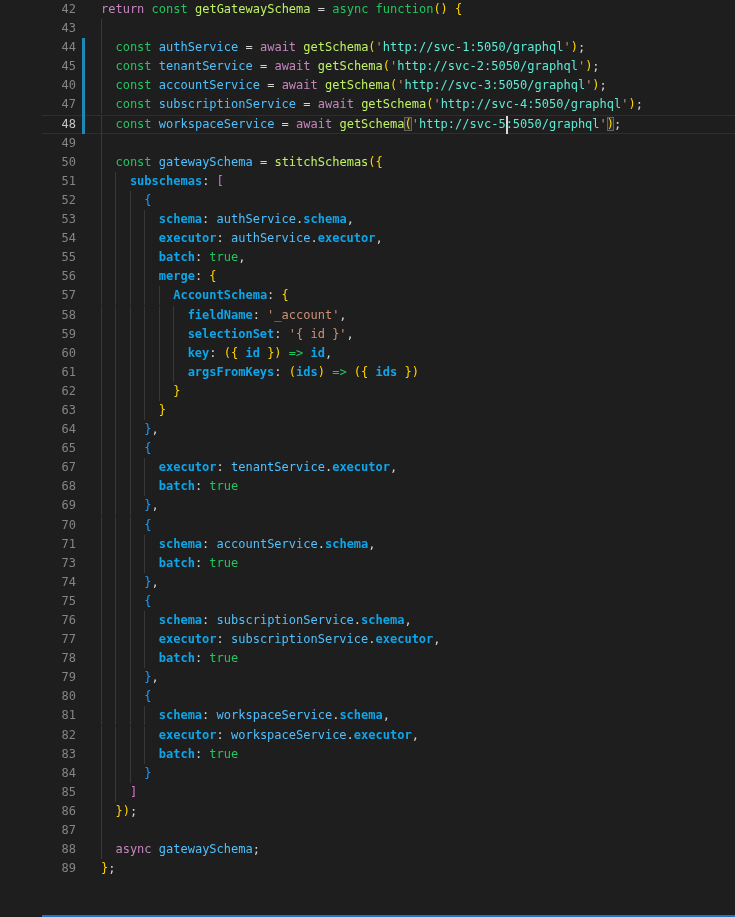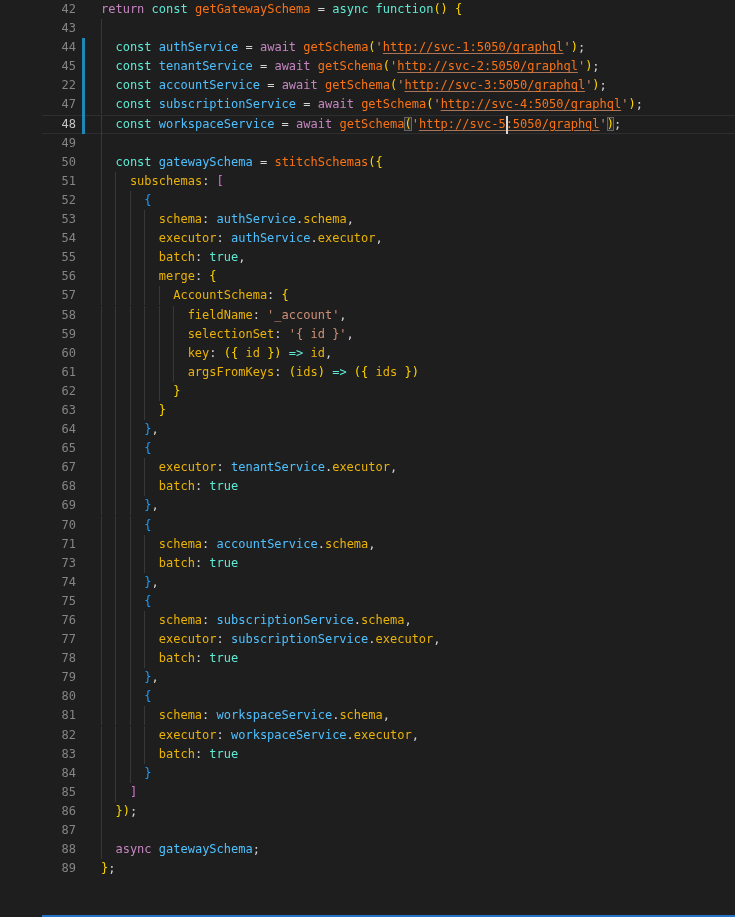--- a/index.html
+++ b/index.html
@@ -21,26 +21,26 @@
     flex:none; width:34px; text-align:right;
     color:#858585; user-select:none;
   }
   .line.cur .lnum { color:#c6c6c6; }
   .gitbar { flex:none; width:3px; margin-left:6px; background:transparent; }
   .gitbar.mod { background:#2088b8; }
   .code { flex:1; margin-left:16px; white-space:pre; color:#d4d4d4; }
   .ind { display:inline-block; width:2ch; height:19px; vertical-align:top;
          box-shadow:inset 1px 0 0 #383838; }
   .kp { color:#C586C0; }
-  .kb { color:#5eead4; }
-  .fn { color:#f97316; }
+  .kb { color:#22c55e; }
+  .fn { color:#bef264; }
   .vr { color:#4FC1FF; }
-  .pr { color:#eab308; }
+  .pr { color:#0ea5e9;font-weight:bold; }
   .st { color:#CE9178; }
-  .sl { color:#f97316; text-decoration:underline; text-decoration-color:#a8755a; text-underline-offset:2px; }
+  .sl { color:#5eead4; text-decoration-color:#a8755a; text-underline-offset:2px; }
   .pn { color:#D4D4D4; }
   .bg { color:#FFD700; }
   .bp { color:#DA70D6; }
   .bb { color:#179FFF; }
   .mb { color:#FFD700; box-shadow:inset 0 0 0 1px #646464; background:rgba(110,110,110,.16); }
   .cu { display:inline-block; width:0; height:18px; border-left:2px solid #d8d8d8;
         margin-right:-2px; vertical-align:top; position:relative; top:1px; }
   .panel-border { position:absolute; left:0; right:0; bottom:0; height:2px; background:#2472c8; }
 </style>
 </head>
@@ -62,21 +62,21 @@
         <div class="lnum">44</div>
         <div class="gitbar mod"></div>
         <div class="code"><span class="ind"></span><span class="kb">const</span><span class="pn"> </span><span class="vr">authService</span><span class="pn"> = </span><span class="kp">await</span><span class="pn"> </span><span class="fn">getSchema</span><span class="bg">(</span><span class="st">'</span><span class="sl">http://svc-1:5050/graphql</span><span class="st">'</span><span class="bg">)</span><span class="pn">;</span></div>
       </div>
       <div class="line">
         <div class="lnum">45</div>
         <div class="gitbar mod"></div>
         <div class="code"><span class="ind"></span><span class="kb">const</span><span class="pn"> </span><span class="vr">tenantService</span><span class="pn"> = </span><span class="kp">await</span><span class="pn"> </span><span class="fn">getSchema</span><span class="bg">(</span><span class="st">'</span><span class="sl">http://svc-2:5050/graphql</span><span class="st">'</span><span class="bg">)</span><span class="pn">;</span></div>
       </div>
       <div class="line">
-        <div class="lnum">22</div>
+        <div class="lnum">40</div>
         <div class="gitbar mod"></div>
         <div class="code"><span class="ind"></span><span class="kb">const</span><span class="pn"> </span><span class="vr">accountService</span><span class="pn"> = </span><span class="kp">await</span><span class="pn"> </span><span class="fn">getSchema</span><span class="bg">(</span><span class="st">'</span><span class="sl">http://svc-3:5050/graphql</span><span class="st">'</span><span class="bg">)</span><span class="pn">;</span></div>
       </div>
       <div class="line">
         <div class="lnum">47</div>
         <div class="gitbar mod"></div>
         <div class="code"><span class="ind"></span><span class="kb">const</span><span class="pn"> </span><span class="vr">subscriptionService</span><span class="pn"> = </span><span class="kp">await</span><span class="pn"> </span><span class="fn">getSchema</span><span class="bg">(</span><span class="st">'</span><span class="sl">http://svc-4:5050/graphql</span><span class="st">'</span><span class="bg">)</span><span class="pn">;</span></div>
       </div>
       <div class="line cur">
         <div class="lnum">48</div>

